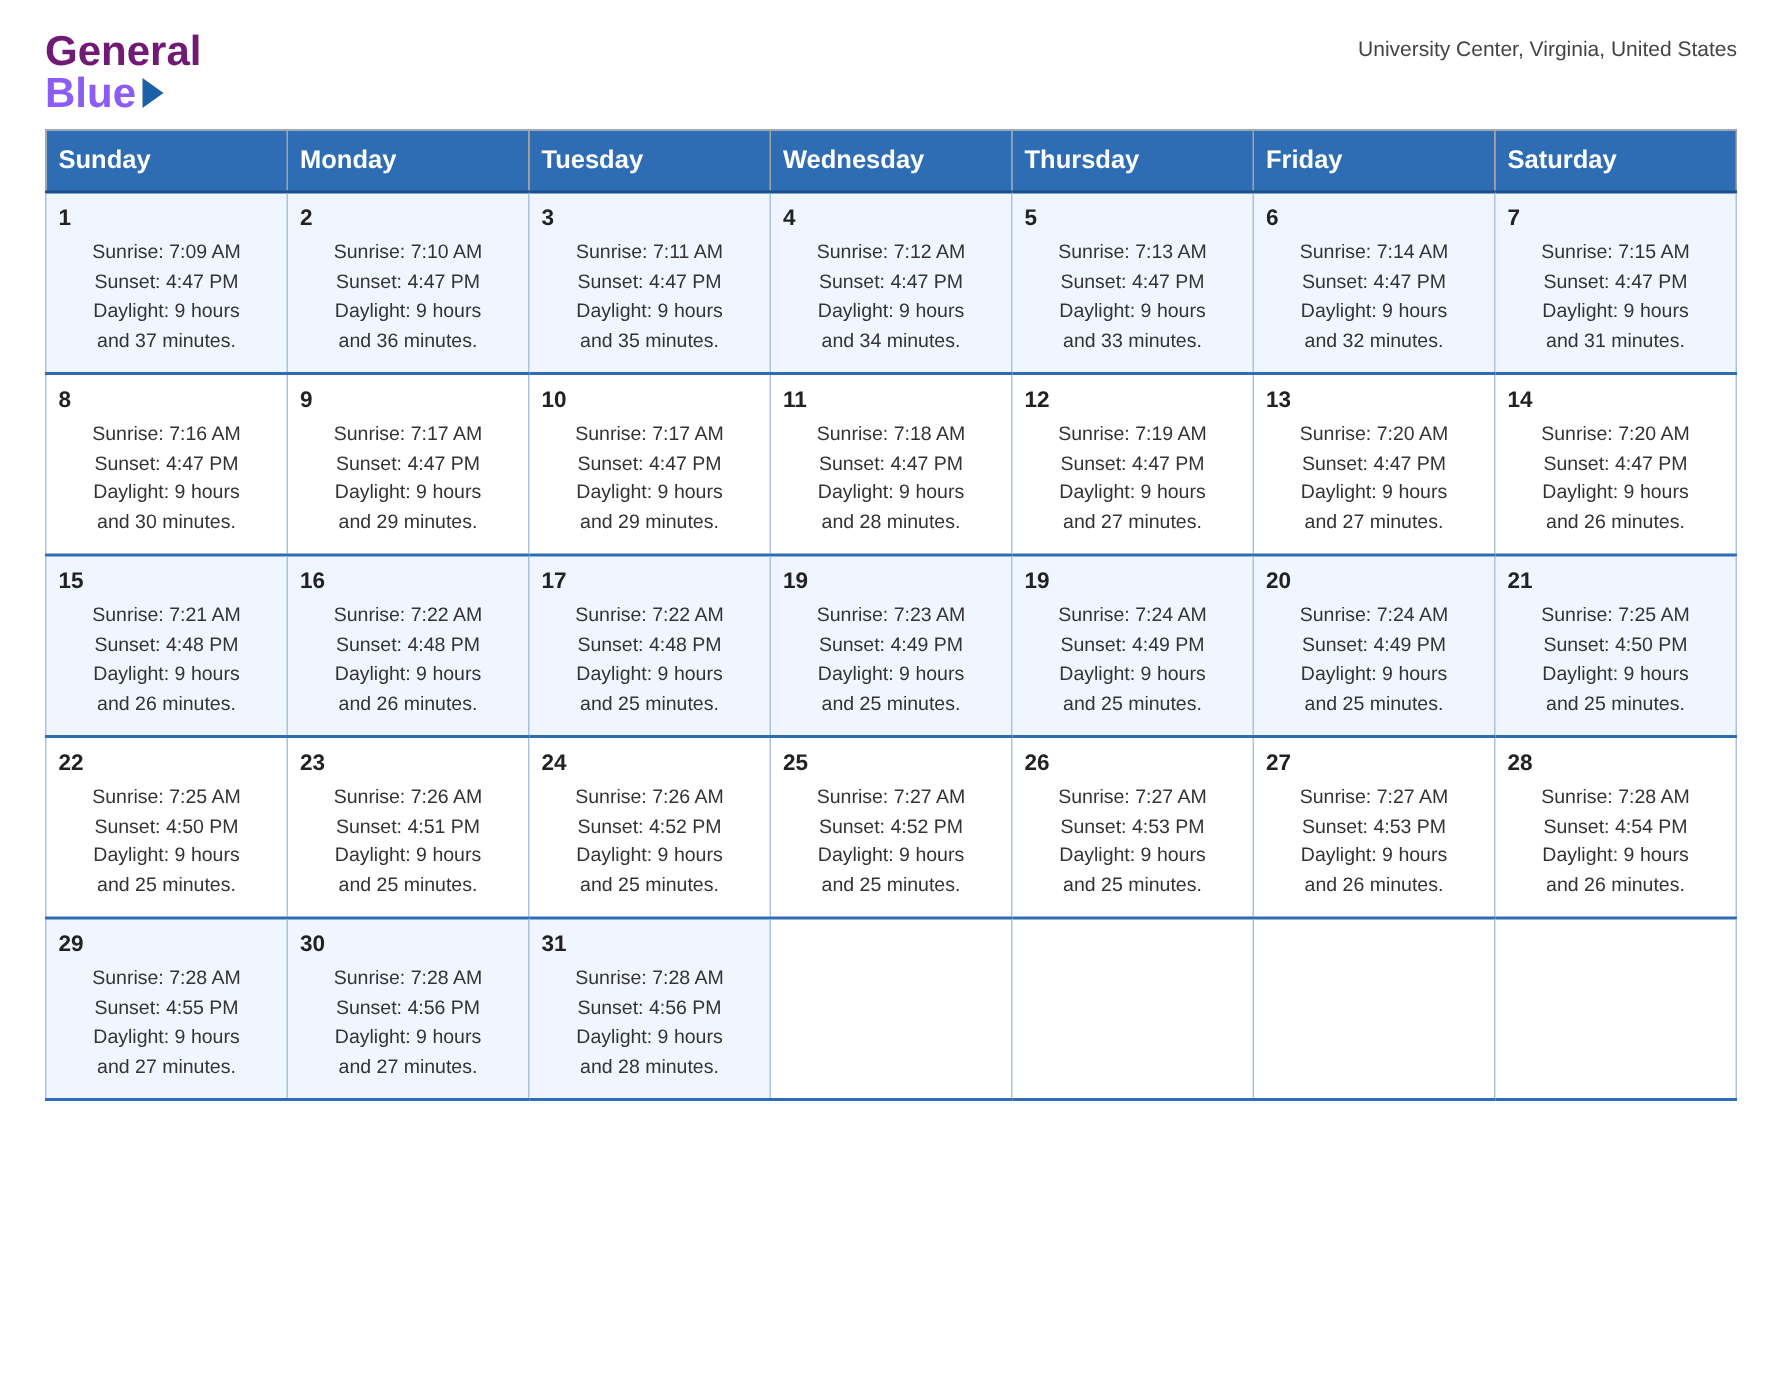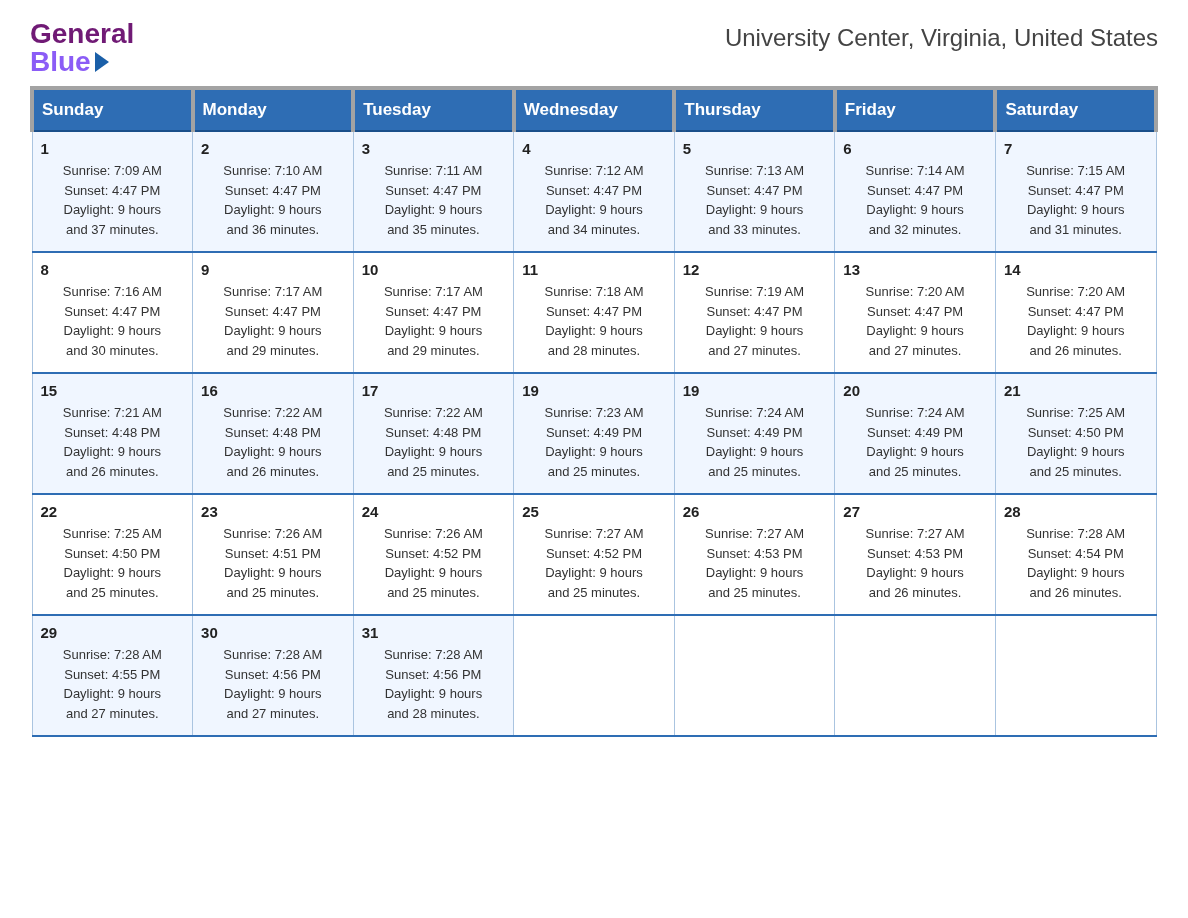--- a/index.html
+++ b/index.html
@@ -47,37 +47,37 @@
     .title-block {
       text-align: right;
     }
     .month-title {
       font-size: 52px;
       font-weight: normal;
       color: #222;
       line-height: 1.1;
     }
     .location-title {
-      font-size: 24px;
+      font-size: 14px;
       color: #444;
       margin-top: 4px;
     }
     .calendar {
       width: 100%;
       border-collapse: collapse;
       margin-top: 10px;
     }
     .calendar th {
       background-color: #2e6db4;
       color: #fff;
       font-size: 17px;
       font-weight: bold;
       padding: 10px 8px;
       text-align: left;
-      border: 4px solid #a3a3a3;
+      border: 1px solid #a3a3a3;
     }
     .calendar td {
       vertical-align: top;
       padding: 8px 8px 12px 8px;
       border: 1px solid #aac4e0;
       font-size: 13px;
       color: #333;
       width: 14.28%;
       min-height: 100px;
     }

